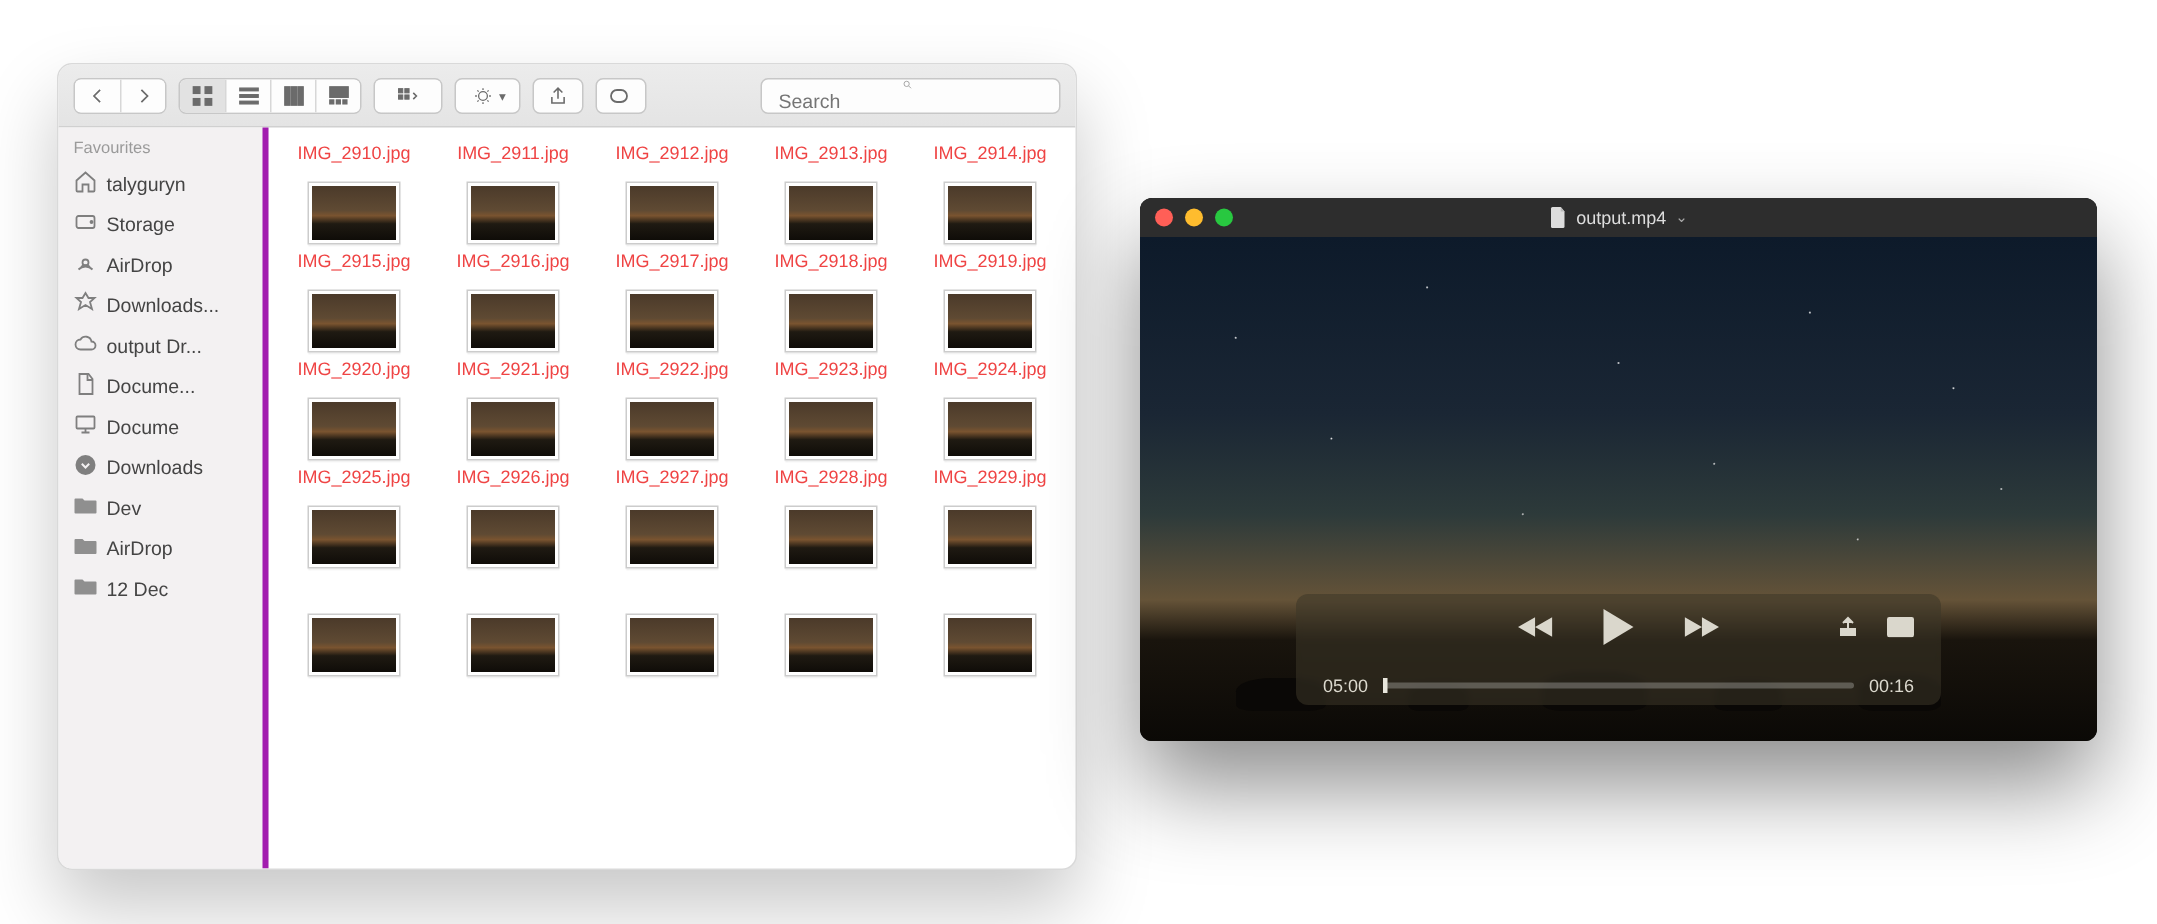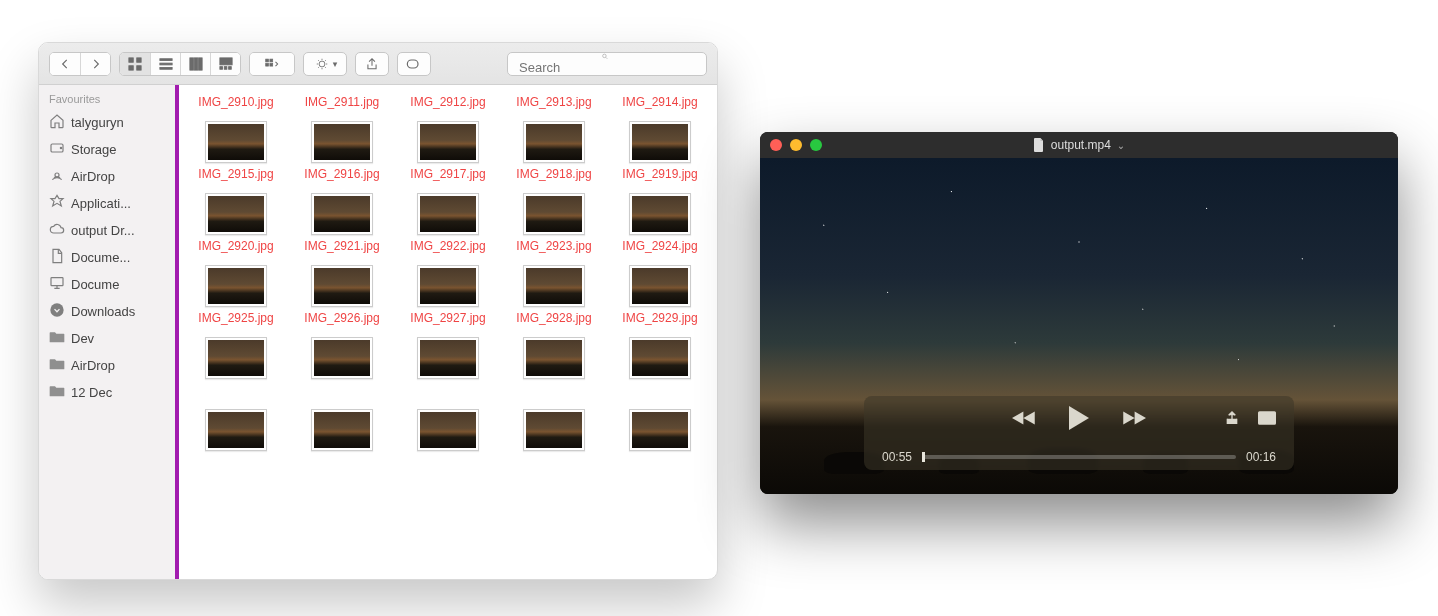--- a/index.html
+++ b/index.html
@@ -228,21 +228,21 @@
             <span><svg viewBox="0 0 24 24" fill="none" stroke="#7f7f7f" stroke-width="1.8">
                 <circle cx="12" cy="12" r="3"></circle>
                 <path d="M5 19a10 10 0 0114 0M7.5 16.5a6.5 6.5 0 019 0"></path>
               </svg></span>
             <span>AirDrop</span>
           </div>
           <div class="sidebar-item">
             <span><svg viewBox="0 0 24 24" fill="none" stroke="#7f7f7f" stroke-width="1.8">
                 <path d="M12 2l3 5h6l-4.5 4 2 7L12 14l-6.5 4 2-7L3 7h6z"></path>
               </svg></span>
-            <span>Applicati...</span>
+            <span>Downloads...</span>
           </div>
           <div class="sidebar-item">
             <span><svg viewBox="0 0 24 24" fill="none" stroke="#7f7f7f" stroke-width="1.8">
                 <path d="M7 18a5 5 0 010-10 6 6 0 0111 2 4 4 0 010 8z"></path>
               </svg></span>
             <span>output Dr...</span>
           </div>
           <div class="sidebar-item">
             <span><svg viewBox="0 0 24 24" fill="none" stroke="#7f7f7f" stroke-width="1.8">
                 <path d="M6 2h9l4 5v15H6z"></path>
@@ -541,21 +541,21 @@
             </button>
           <button class="ctl-btn">
               <svg width="18" height="14" viewBox="0 0 24 18" fill="none" stroke="#dad7cc" stroke-width="2">
                 <rect x="1" y="1" width="22" height="16" rx="1"></rect>
                 <rect x="12" y="8" width="9" height="7" fill="#dad7cc"></rect>
               </svg>
             </button>
         </div>
       </div>
       <div class="time-row">
-        <span>00:55</span>
+        <span>05:00</span>
         <div class="progress">
             <div class="progress-thumb"></div>
           </div>
         <span>00:16</span>
       </div>
     </div>
   </div>
 </div>
 
 </body></html>

